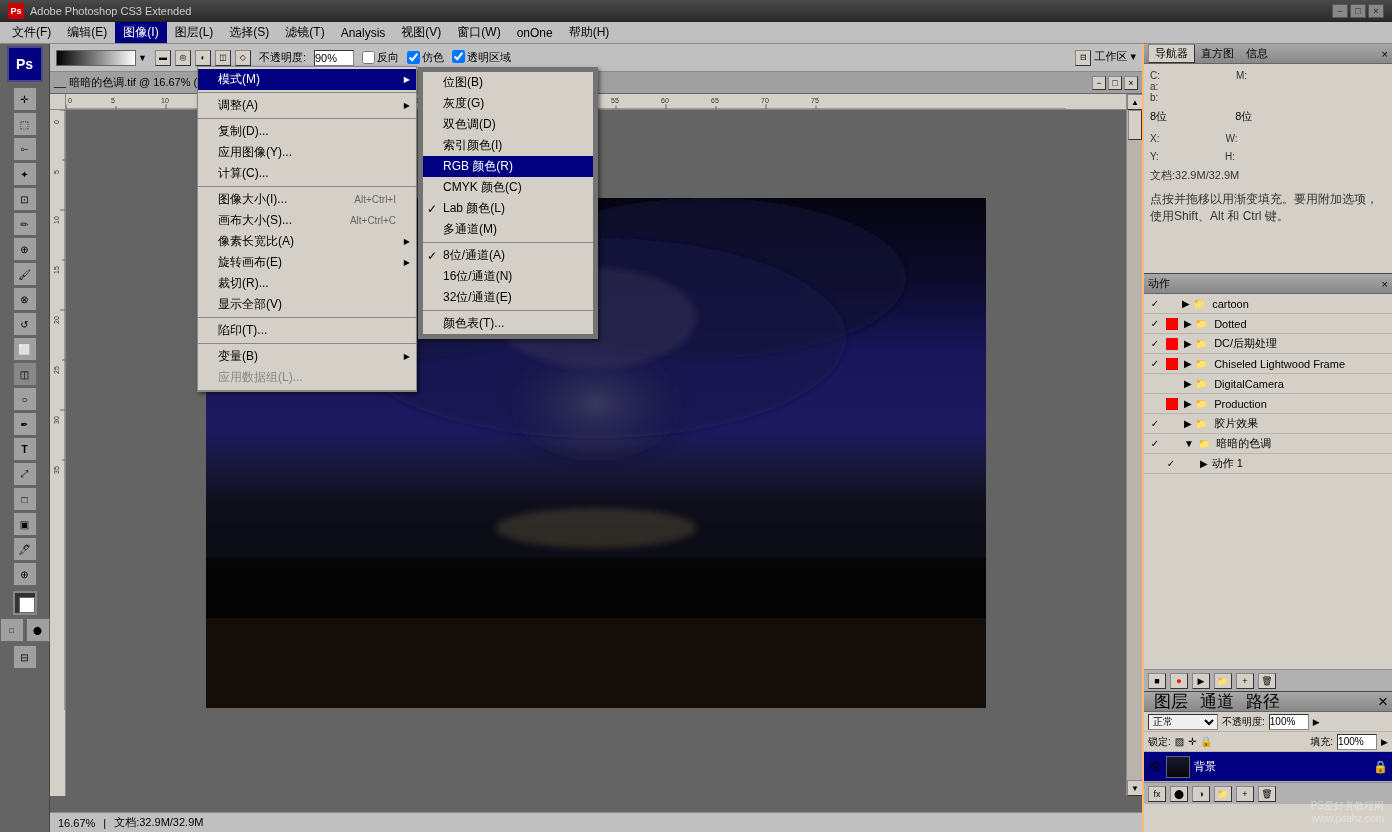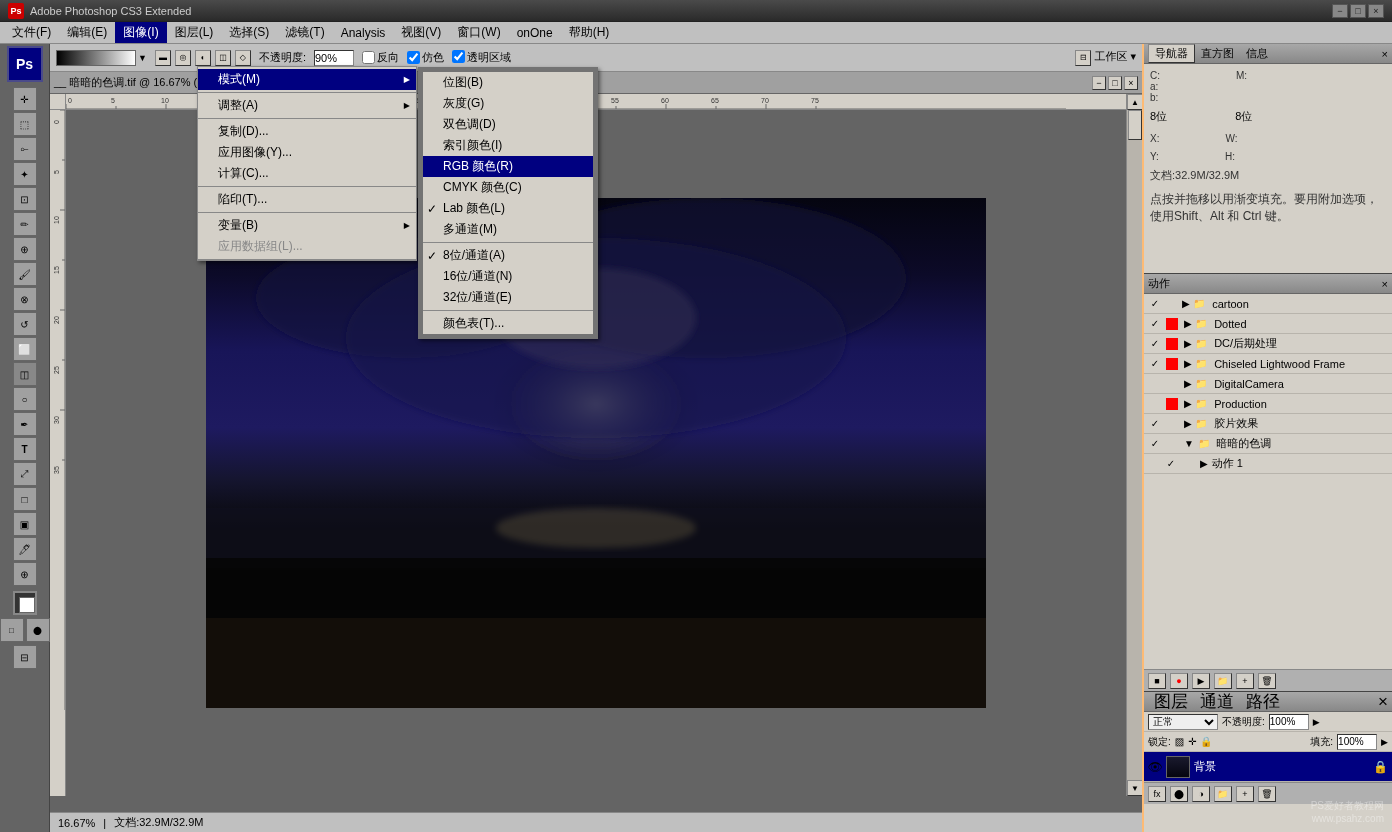--- a/index.html
+++ b/index.html
@@ -324,20 +324,34 @@
       <div class="menu-section">
         <div class="menu-row has-submenu">调整(A)</div>
       </div>
 
       <div class="menu-section">
         <div class="menu-row">复制(D)...</div>
         <div class="menu-row">应用图像(Y)...</div>
         <div class="menu-row">计算(C)...</div>
       </div>
 
+      <div class="menu-section">
+        <div class="menu-row">
+          <span>图像大小(I)...</span>
+          <span class="menu-shortcut" style="margin-left:auto;font-size:10px;">Alt+Ctrl+I</span>
+        </div>
+        <div class="menu-row">
+          <span>画布大小(S)...</span>
+          <span class="menu-shortcut" style="margin-left:auto;font-size:10px;">Alt+Ctrl+C</span>
+        </div>
+        <div class="menu-row has-submenu">像素长宽比(A)</div>
+        <div class="menu-row has-submenu">旋转画布(E)</div>
+        <div class="menu-row">裁切(R)...</div>
+        <div class="menu-row">显示全部(V)</div>
+      </div>
 
       <div class="menu-section">
         <div class="menu-row">陷印(T)...</div>
       </div>
 
       <div class="menu-section">
         <div class="menu-row has-submenu">变量(B)</div>
         <div class="menu-row disabled">应用数据组(L)...</div>
       </div>
 

